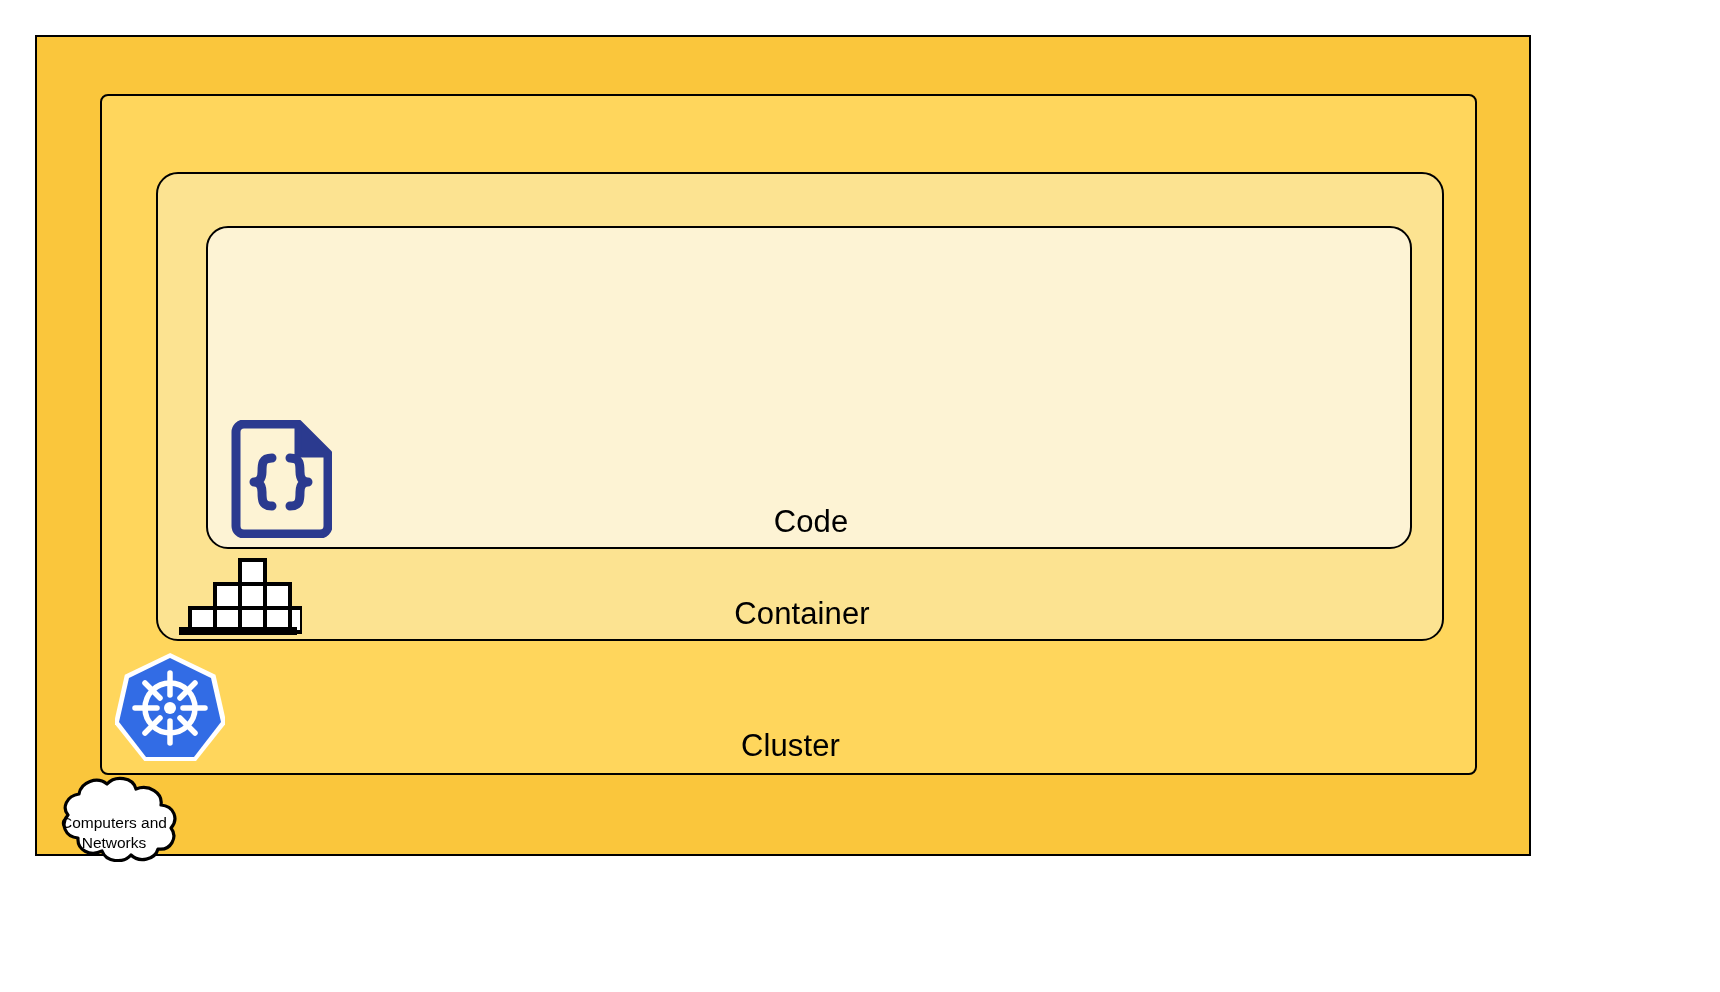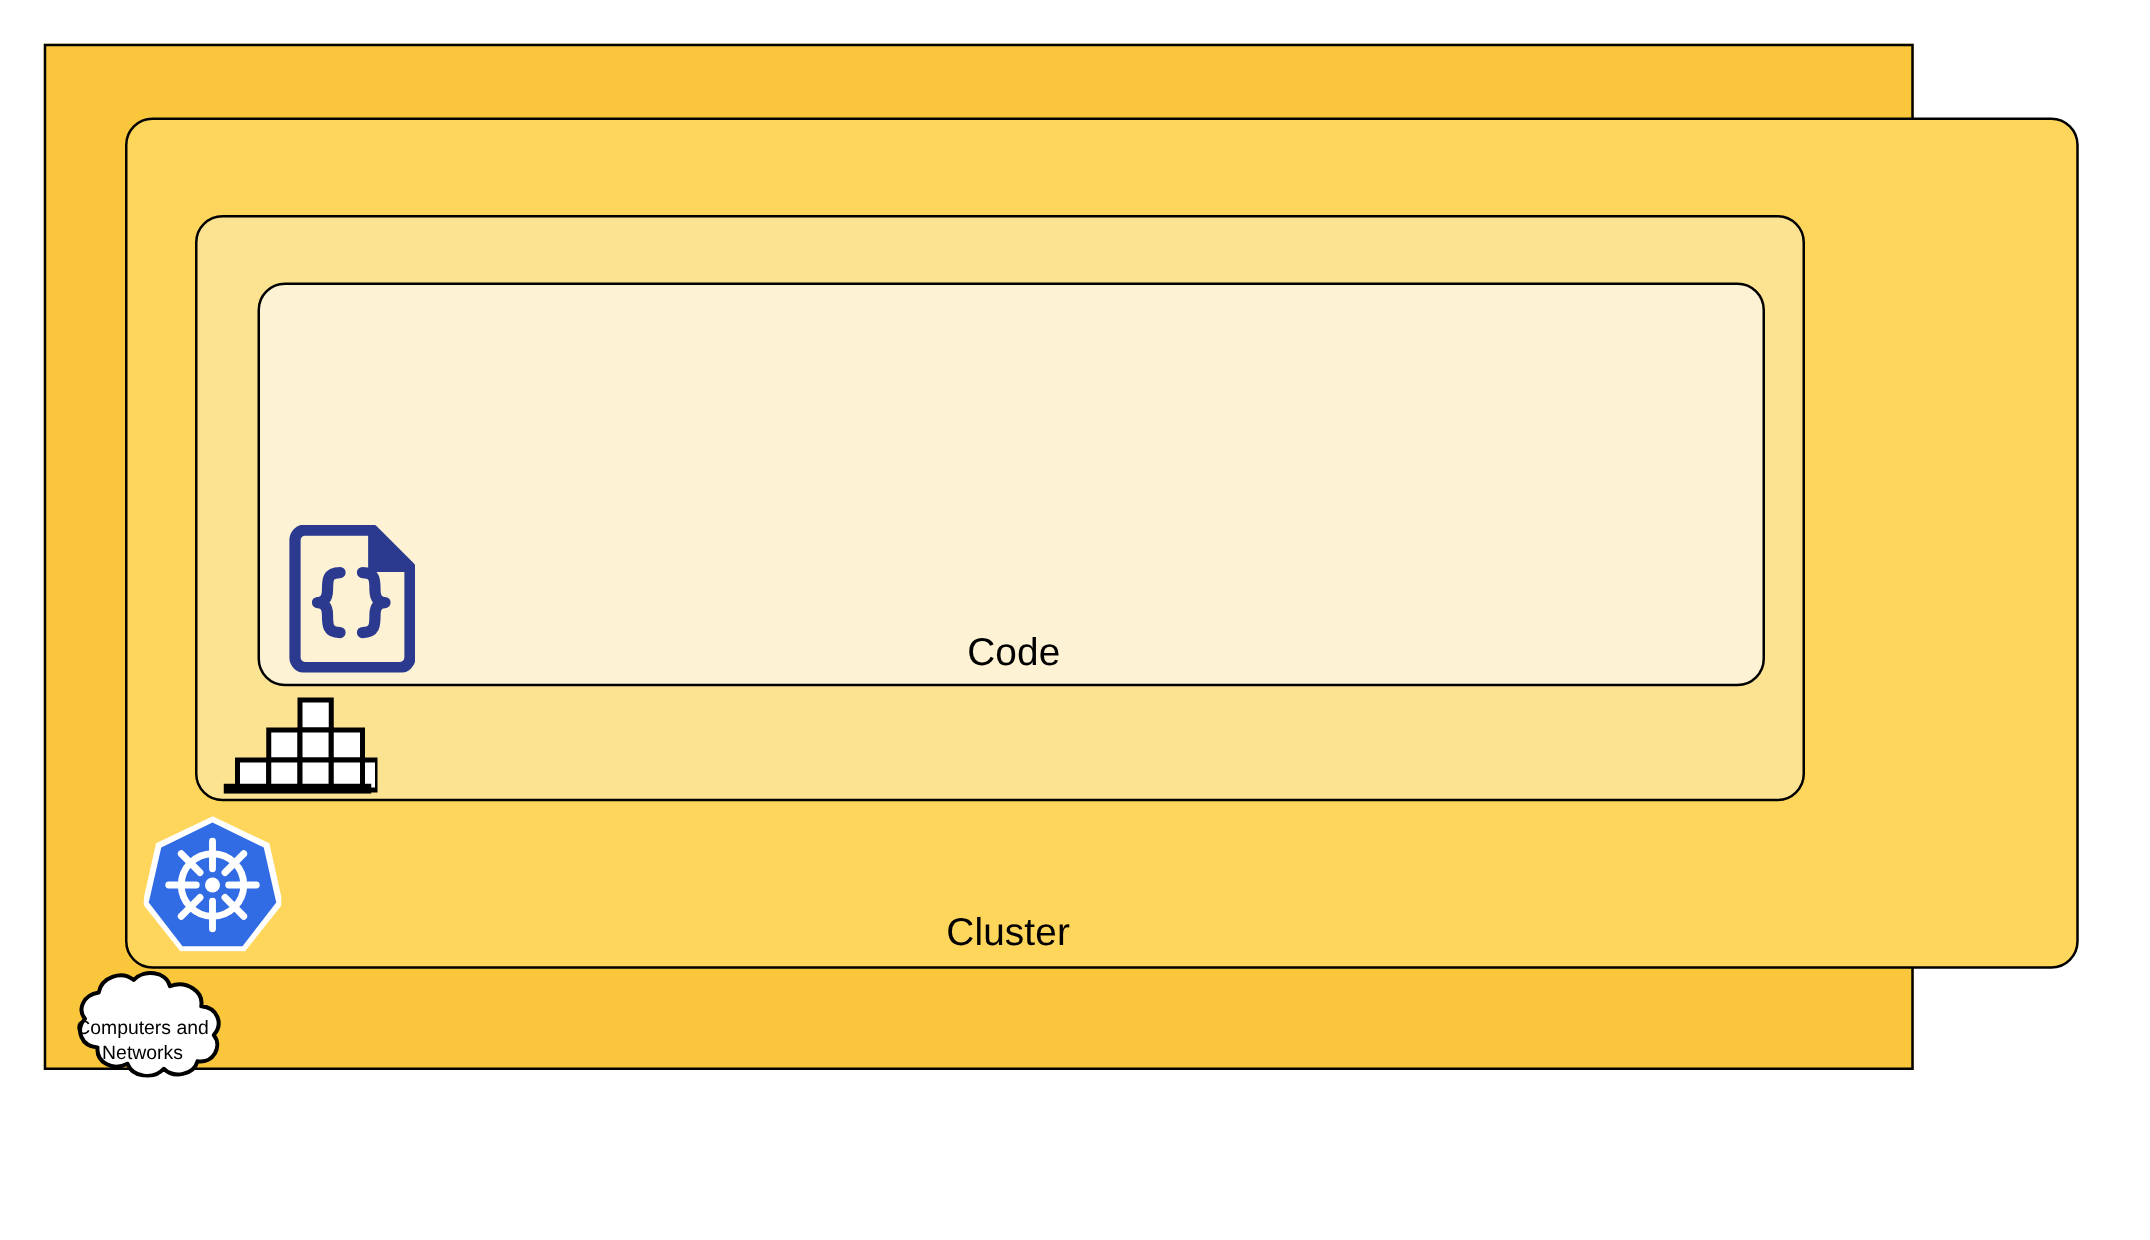--- a/index.html
+++ b/index.html
@@ -33,24 +33,24 @@
     top: 35px;
     width: 1496px;
     height: 821px;
     background: #FAC63C;
     border-radius: 0px;
   }
 
   .layer-cluster {
     left: 98px;
     top: 92px;
-    width: 1563px;
+    width: 1377px;
     height: 681px;
     background: #FFD65C;
-    border-radius: 22px;
+    border-radius: 8px;
   }
 
   .layer-container {
     left: 152px;
     top: 168px;
     width: 1288px;
     height: 469px;
     background: #FCE391;
     border-radius: 22px;
   }
@@ -84,21 +84,20 @@
   .caption-container {
     left: 0;
     width: 1288px;
     bottom: 6px;
   }
 
   .caption-cluster {
     left: 0;
     width: 1377px;
     bottom: 8px;
-    padding-left: 16px;
   }
 
   .caption-datacenter {
     left: 0;
     width: 1496px;
     bottom: 2px;
   }
 
   
   .icon {
@@ -193,20 +192,21 @@
               <rect x="16" y="51" width="25" height="24"></rect>
               <rect x="41" y="51" width="25" height="24"></rect>
               <rect x="66" y="51" width="25" height="24"></rect>
               <rect x="91" y="51" width="25" height="24"></rect>
               <rect x="116" y="51" width="12" height="24"></rect>
             </g>
             <rect x="5" y="70" width="118" height="8" fill="#000000"></rect>
           </svg>
         </span>
 
+        <div class="caption caption-container">Container</div>
       </div>
 
       <span class="icon icon-k8s">
         <svg viewBox="0 0 110 110" width="110" height="110" xmlns="http://www.w3.org/2000/svg">
 
           <polygon points="55,2 101,24 112,73 81,112 29,112 -2,73 9,24" fill="#FFFFFF" transform="translate(0,-1) scale(0.985) translate(1,1)"></polygon>
           <polygon points="55,7 96,27 106,71 79,106 31,106 4,71 14,27" fill="#326CE5"></polygon>
 
           <g stroke="#FFFFFF" stroke-width="5.5" fill="none" stroke-linecap="round">
             <circle cx="55" cy="57" r="25"></circle>

